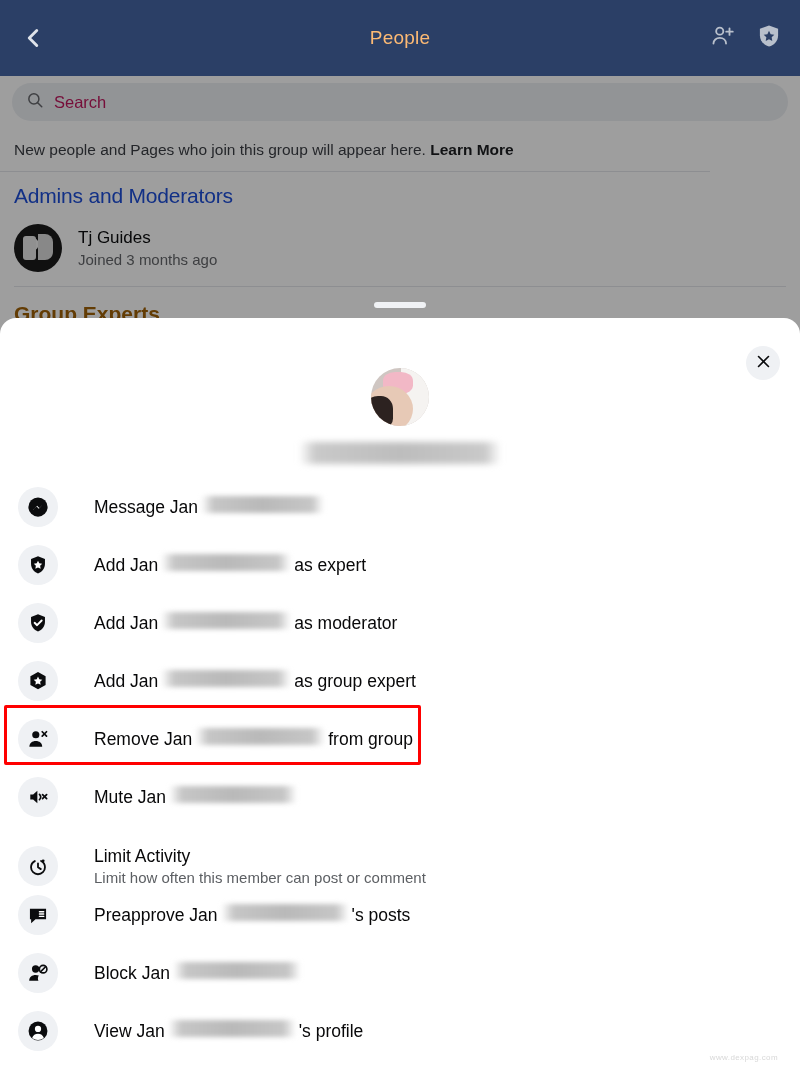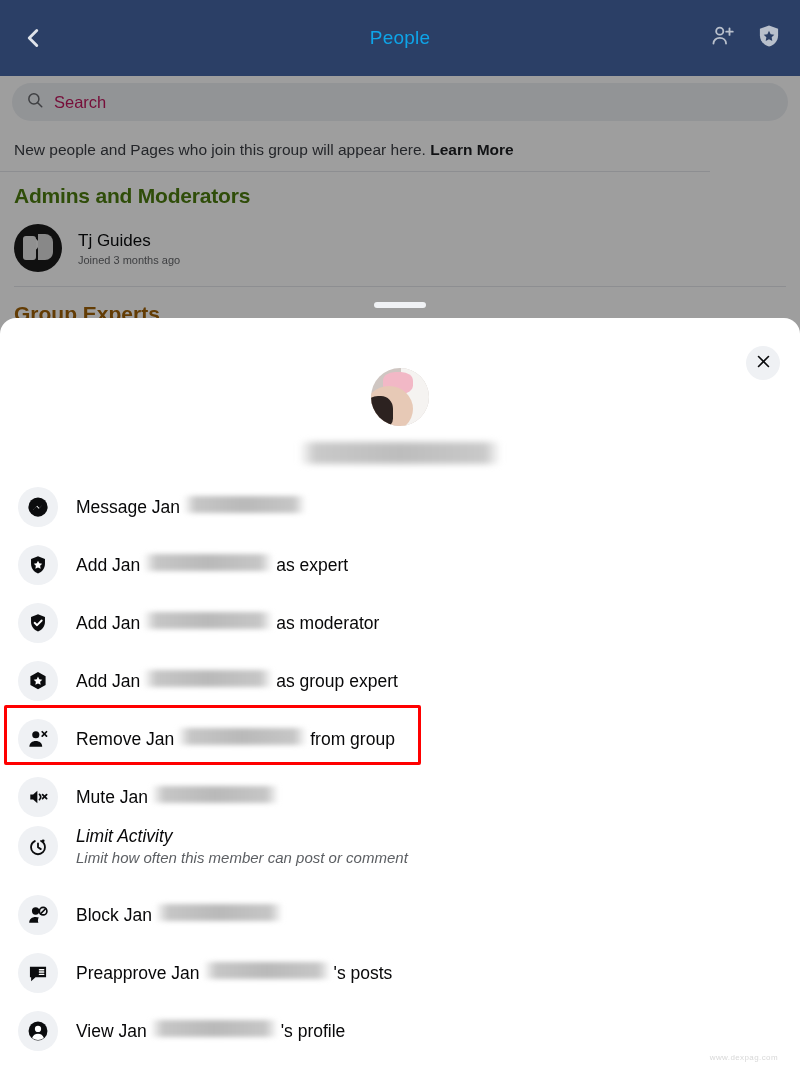--- a/index.html
+++ b/index.html
@@ -15,21 +15,21 @@
   .bg-layer { position: absolute; inset: 0; background: #ffffff; }
 
   .topbar {
     position: absolute; top: 0; left: 0; width: 800px; height: 76px;
     background: #2b3f66;
     display: flex; align-items: center; justify-content: space-between;
     padding: 0 18px;
   }
   .topbar-title {
     position: absolute; left: 0; right: 0; text-align: center;
-    color: #0ea5e9; font-size: 19px; letter-spacing: .2px;
+    color: #fdba74; font-size: 19px; letter-spacing: .2px;
   }
   .back-chevron { width: 30px; height: 30px; position: relative; z-index: 2; }
   .topbar-right { display: flex; gap: 20px; align-items: center; z-index: 2; }
 
   .searchbar-wrap {
     position: absolute; top: 76px; left: 0; width: 800px; height: 52px;
     background: #ffffff; display: flex; align-items: center; padding: 0 12px;
   }
   .searchbar {
     flex: 1; height: 38px; border-radius: 19px; background: #eceff3;
@@ -40,39 +40,39 @@
   .notice-row {
     position: absolute; top: 128px; left: 0; width: 710px; height: 44px;
     display: flex; align-items: center; padding: 0 14px;
     border-bottom: 1px solid #e4e6eb;
   }
   .notice-text { font-size: 15.5px; color: #3b3e44; }
   .notice-link { font-weight: bold; color: #1c1e21; }
 
   .section-title {
     position: absolute; left: 14px; top: 184px;
-    font-size: 21px; font-weight: bold; color: #4d7c0f; letter-spacing: -.2px;
+    font-size: 21px; font-weight: normal; color: #1d4ed8; letter-spacing: -.2px;
   }
 
   .person-row { position: absolute; left: 14px; top: 224px; display: flex; align-items: center; gap: 16px; }
   .person-avatar {
     width: 48px; height: 48px; border-radius: 50%;
     background: radial-gradient(circle at 38% 42%, #f0f0f0 0 6px, #1a1a1a 7px 100%);
     position: relative; overflow: hidden;
   }
   .person-avatar::before {
     content:""; position:absolute; left:9px; top:12px; width:13px; height:24px;
     background:#e8e8e8; border-radius:3px;
   }
   .person-avatar::after {
     content:""; position:absolute; left:24px; top:10px; width:15px; height:26px;
     background:#dcdcdc; border-radius: 0 8px 8px 0;
   }
   .person-name { font-size: 17px; color: #0b0c0e; }
-  .person-sub { font-size: 11px; color: #65676b; margin-top: 3px; }
+  .person-sub { font-size: 15px; color: #65676b; margin-top: 3px; }
 
   .divider-line { position: absolute; left: 14px; width: 772px; height: 1px; background: #e4e6eb; }
 
   .group-experts {
     position: absolute; left: 14px; top: 302px;
     font-size: 21px; font-weight: bold; color: #a16207;
   }
 
   
   .scrim { position: absolute; top: 76px; left: 0; width: 800px; height: 990px; background: rgba(0,0,0,.38); }
@@ -109,25 +109,25 @@
   .sheet-name-redaction {
     position: absolute; left: 50%; transform: translateX(-50%); top: 124px;
     width: 202px; height: 22px;
     background: linear-gradient(90deg, rgba(190,190,190,0) 0%, #c9c9c9 8%, #bdbdbd 50%, #c9c9c9 92%, rgba(190,190,190,0) 100%);
     filter: blur(3.2px); border-radius: 3px;
   }
 
   .menu { position: absolute; left: 0; top: 160px; width: 800px; }
 
   .menu-row {
-    display: flex; align-items: center; gap: 18px;
+    display: flex; align-items: center; gap: 36px;
     height: 58px; padding: 0 0 0 18px; position: relative;
     cursor: pointer;
   }
-  .menu-row.tall { height: 60px; align-items: flex-start; font-style: italic; }
+  .menu-row.tall { height: 60px; align-items: flex-end; }
   .row-icon {
     width: 40px; height: 40px; border-radius: 50%; background: #eff1f4;
     display: flex; align-items: center; justify-content: center; flex: 0 0 40px;
   }
   .row-label { font-size: 17.5px; color: #080809; display: flex; align-items: baseline; gap: 0; white-space: nowrap; }
   .row-sub { font-size: 15px; color: #5c5f63; margin-top: 2px; }
   .row-text-col { display: flex; flex-direction: column; justify-content: center; }
 
   .redact {
     display: inline-block; height: 17px; vertical-align: middle;
@@ -345,55 +345,55 @@
           <div class="row-text-col">
             <div class="row-label">
               <span>Limit Activity</span>
             </div>
             <div class="row-sub">Limit how often this member can post or comment</div>
           </div>
         </div>
         <div class="menu-row">
           <div class="row-icon">
             <svg width="22" height="22" viewBox="0 0 24 24">
-              <circle cx="9.4" cy="7.6" r="4" fill="#0b0c0e"></circle>
-              <path d="M2.4 20.4c0-4 3.1-6.3 7-6.3 1.3 0 2.5.2 3.5.7-.6.9-1 2-1 3.2 0 .9.2 1.7.6 2.4z" fill="#0b0c0e"></path>
-              <circle cx="17.6" cy="7.8" r="4.1" fill="none" stroke="#0b0c0e" stroke-width="1.8"></circle>
-              <line x1="14.7" y1="10.7" x2="20.5" y2="4.9" stroke="#0b0c0e" stroke-width="1.8" stroke-linecap="round"></line>
-            </svg>
-          </div>
-          <div class="row-text-col">
-            <div class="row-label">
-              <span>Block Jan</span>
-              <span class="redact" style="width: 128px;"></span>
-            </div>
-          </div>
-        </div>
-        <div class="menu-row">
-          <div class="row-icon">
-            <svg width="22" height="22" viewBox="0 0 24 24">
               <path d="M3.2 5.2h17.6v11.4H9.3L4.5 21v-4.4H3.2z" fill="#0b0c0e"></path>
               <g stroke="#fff" stroke-width="1.6" stroke-linecap="round">
                 <line x1="13.6" y1="8.5" x2="18.2" y2="8.5"></line>
                 <line x1="13.6" y1="11" x2="18.2" y2="11"></line>
                 <line x1="13.6" y1="13.5" x2="18.2" y2="13.5"></line>
               </g>
             </svg>
           </div>
           <div class="row-text-col">
             <div class="row-label">
               <span>Preapprove Jan</span>
               <span class="redact" style="width: 128px;"></span>
               <span>'s posts</span>
             </div>
           </div>
         </div>
         <div class="menu-row">
           <div class="row-icon">
             <svg width="22" height="22" viewBox="0 0 24 24">
+              <circle cx="9.4" cy="7.6" r="4" fill="#0b0c0e"></circle>
+              <path d="M2.4 20.4c0-4 3.1-6.3 7-6.3 1.3 0 2.5.2 3.5.7-.6.9-1 2-1 3.2 0 .9.2 1.7.6 2.4z" fill="#0b0c0e"></path>
+              <circle cx="17.6" cy="7.8" r="4.1" fill="none" stroke="#0b0c0e" stroke-width="1.8"></circle>
+              <line x1="14.7" y1="10.7" x2="20.5" y2="4.9" stroke="#0b0c0e" stroke-width="1.8" stroke-linecap="round"></line>
+            </svg>
+          </div>
+          <div class="row-text-col">
+            <div class="row-label">
+              <span>Block Jan</span>
+              <span class="redact" style="width: 128px;"></span>
+            </div>
+          </div>
+        </div>
+        <div class="menu-row">
+          <div class="row-icon">
+            <svg width="22" height="22" viewBox="0 0 24 24">
               <circle cx="12" cy="12" r="10.3" fill="#0b0c0e"></circle>
               <circle cx="12" cy="9.7" r="3.4" fill="#fff"></circle>
               <path d="M5.6 19.6c.9-3 3.4-4.6 6.4-4.6s5.5 1.6 6.4 4.6a10.2 10.2 0 0 1-12.8 0z" fill="#fff"></path>
             </svg>
           </div>
           <div class="row-text-col">
             <div class="row-label">
               <span>View Jan</span>
               <span class="redact" style="width: 128px;"></span>
               <span>'s profile</span>

